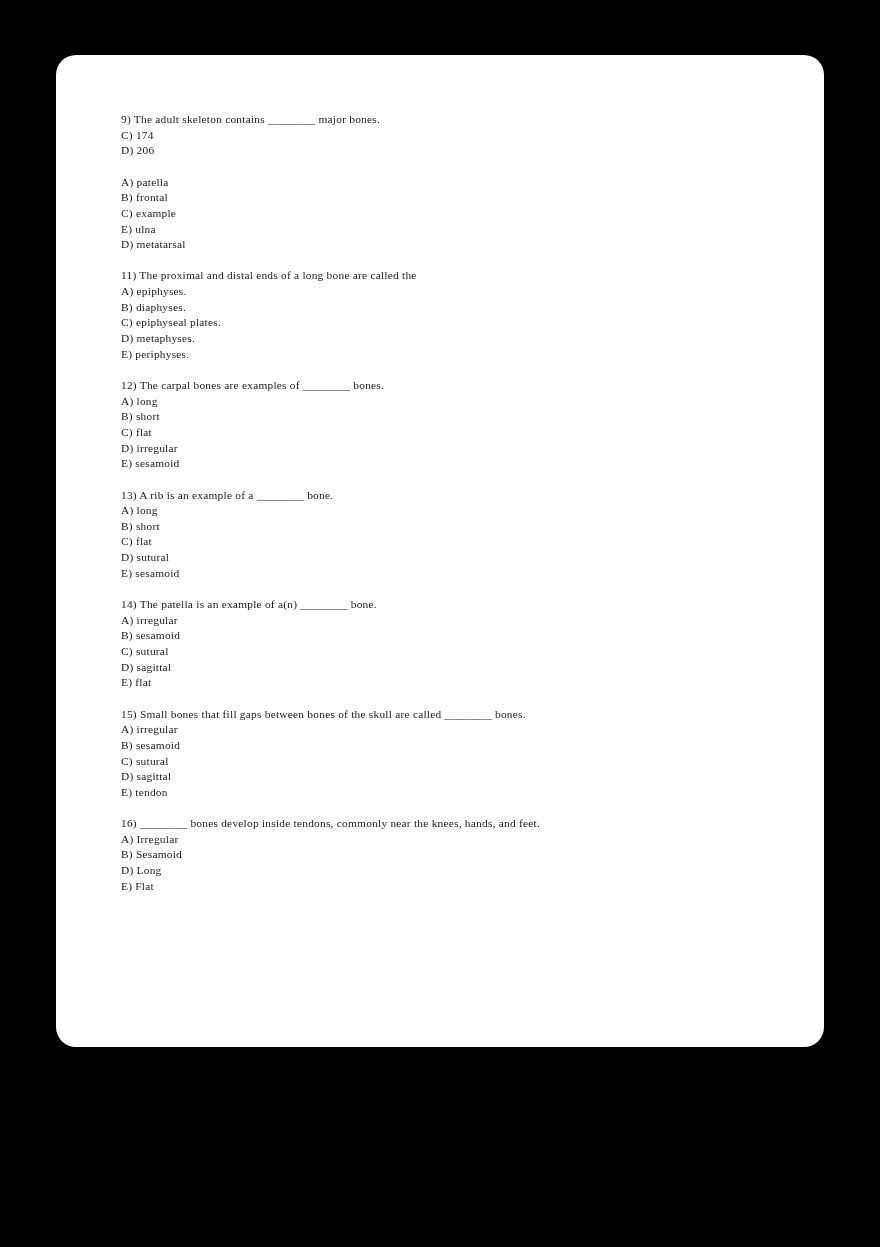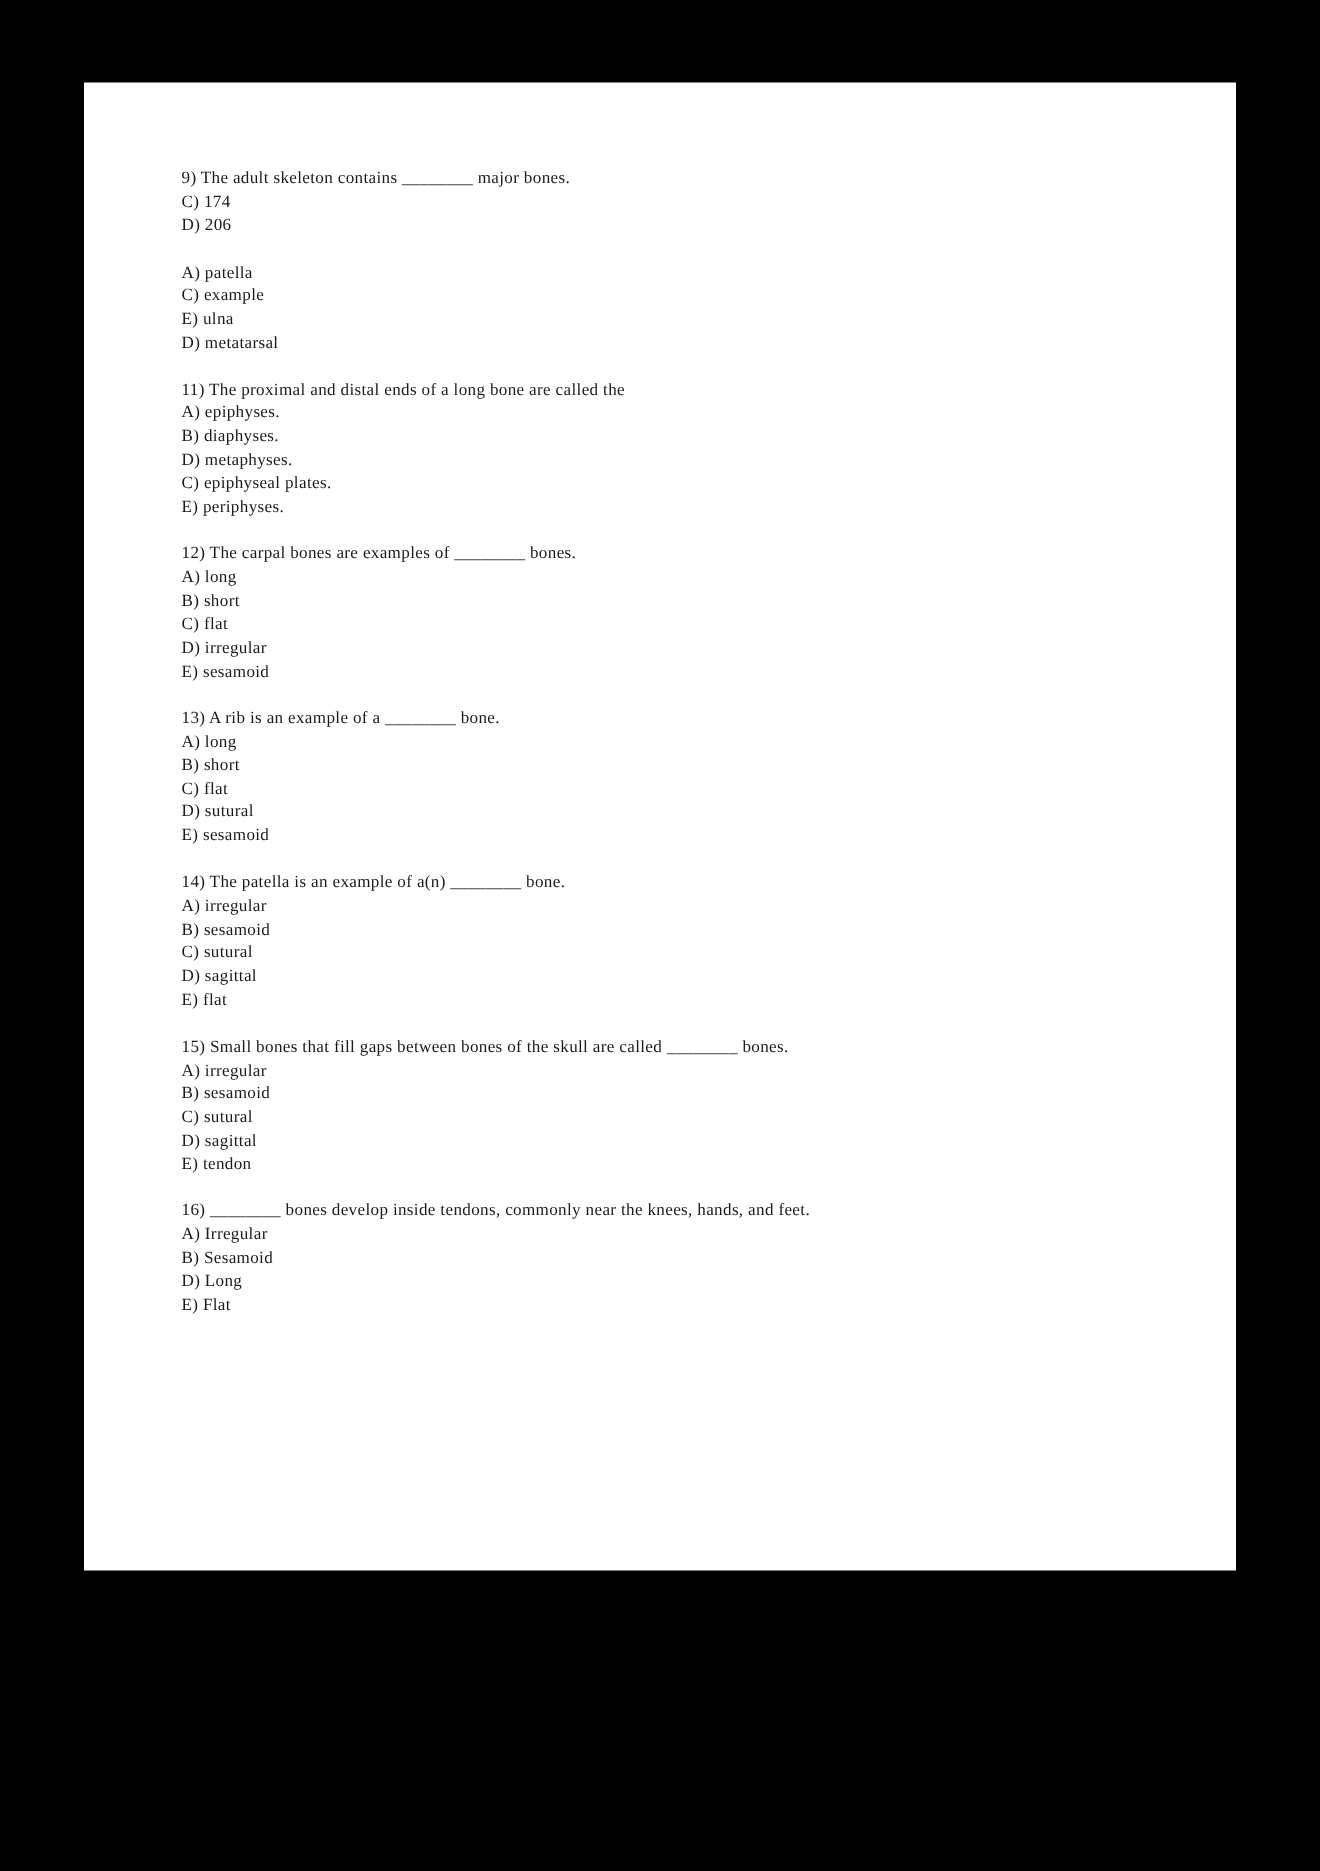--- a/index.html
+++ b/index.html
@@ -16,20 +16,21 @@
   }
 
   
   #page-sheet {
     position: absolute;
     left: 56px;
     top: 55px;
     width: 768px;
     height: 992px;
     background: #ffffff;
+    border-radius: 20px;
   }
 
   
   #question-list {
     position: absolute;
     left: 65px;   
     top: 57px;    
     width: 660px;
   }
 
@@ -65,30 +66,31 @@
 
 <div id="page-sheet">
   <div id="question-list">
       <div class="question-block">
         <div class="question-stem">9) The adult skeleton contains ________ major bones.</div>
         <div class="option-line">C) 174</div>
         <div class="option-line">D) 206</div>
       </div>
       <div class="question-block">
         <div class="option-line">A) patella</div>
+        <div class="option-line">B) frontal</div>
         <div class="option-line">C) example</div>
         <div class="option-line">E) ulna</div>
         <div class="option-line">D) metatarsal</div>
       </div>
       <div class="question-block">
         <div class="question-stem">11) The proximal and distal ends of a long bone are called the</div>
         <div class="option-line">A) epiphyses.</div>
         <div class="option-line">B) diaphyses.</div>
+        <div class="option-line">C) epiphyseal plates.</div>
         <div class="option-line">D) metaphyses.</div>
-        <div class="option-line">C) epiphyseal plates.</div>
         <div class="option-line">E) periphyses.</div>
       </div>
       <div class="question-block">
         <div class="question-stem">12) The carpal bones are examples of ________ bones.</div>
         <div class="option-line">A) long</div>
         <div class="option-line">B) short</div>
         <div class="option-line">C) flat</div>
         <div class="option-line">D) irregular</div>
         <div class="option-line">E) sesamoid</div>
       </div>

